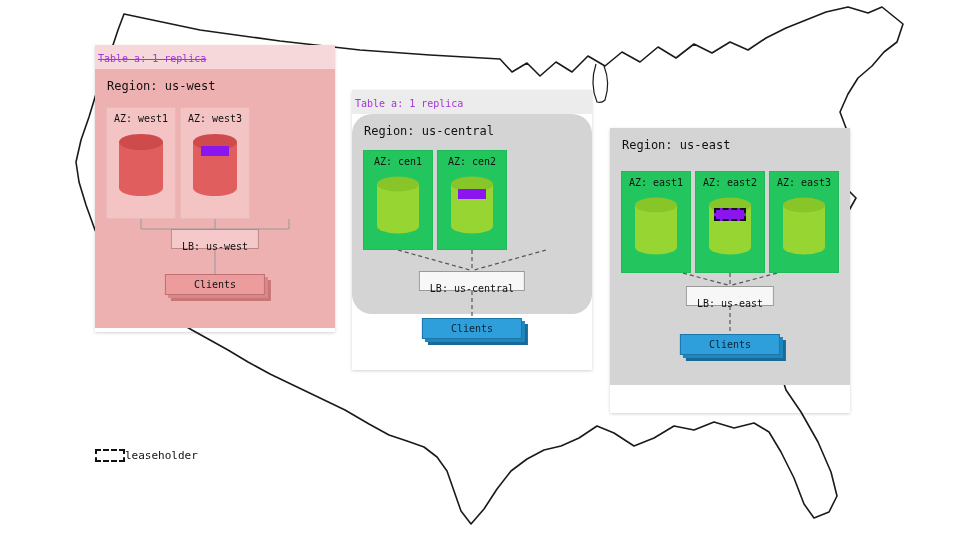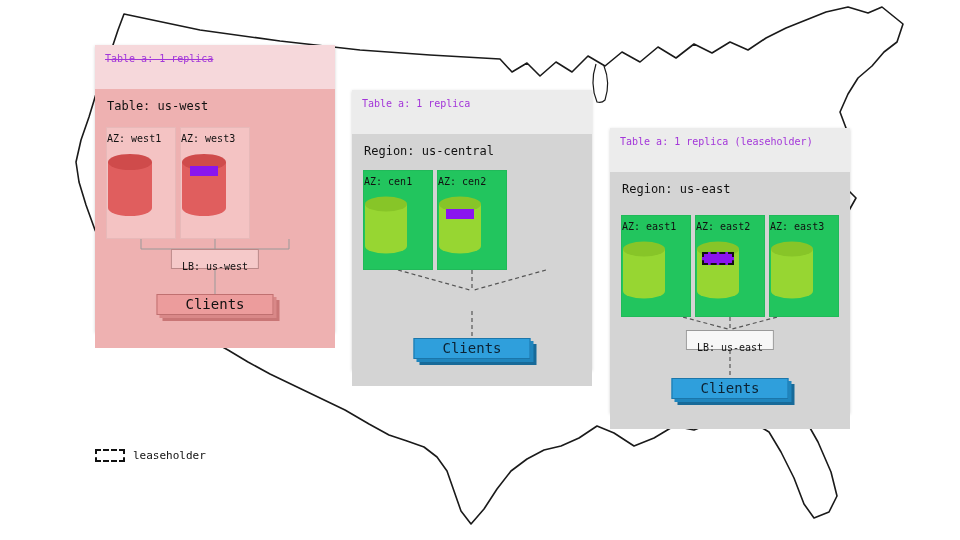--- a/index.html
+++ b/index.html
@@ -8,98 +8,98 @@
     font-family:"DejaVu Sans Mono", monospace;
     background:#ffffff;
     position:relative;
     overflow:hidden;
     color:#111;
   }
   .stage { position:absolute; left:0; top:0; width:960px; height:540px; }
   .map-svg { position:absolute; left:0; top:0; z-index:0; }
 
   .panel { position:absolute; z-index:2; box-shadow:0 1px 3px rgba(0,0,0,.18); }
-  .panel-header { height:44px; line-height:28px; padding:0 10px; font-size:10px; white-space:nowrap; }
+  .panel-header { height:24px; line-height:28px; padding:0 3px; font-size:10px; white-space:nowrap; }
   .purple { color:#a336d9; }
   .strike { text-decoration:line-through; }
   .panel-body { position:relative; }
 
   .region-title { position:absolute; left:12px; top:10px; font-size:12px; color:#111; white-space:nowrap; }
 
   .az-row { position:absolute; left:11px; display:flex; gap:4px; }
-  .az { width:70px; display:flex; flex-direction:column; align-items:flex-start; border:1px solid rgba(0,0,0,0.05); }
+  .az { width:70px; display:flex; flex-direction:column; align-items:center; border:1px solid rgba(0,0,0,0.05); }
   .az-label { font-size:10px; padding-top:5px; color:#111; white-space:nowrap; }
   .cyl-wrap { position:relative; margin-top:9px; }
   .chip { position:absolute; left:50%; transform:translateX(-50%); top:13px; width:28px; height:10px; background:#8a15ef; }
   .chip.lease { width:32px; height:13px; top:11px; border:2px dashed #111; }
 
   .wires { position:absolute; left:0; top:0; pointer-events:none; }
 
   .lb {
     position:absolute; left:50%; transform:translateX(-50%);
     height:20px; line-height:18px; padding:8px 10px; font-size:10px;
     border:1px solid #999; background:#f7f7f7; white-space:nowrap;
   }
   .clients {
     position:absolute; left:50%; transform:translateX(-50%);
-    height:21px; line-height:19px; padding:0 28px; font-size:14px; white-space:nowrap;
+    height:21px; line-height:19px; padding:0 28px; font-size:10px; white-space:nowrap;
   }
 
   
   .panel.west { left:95px; top:45px; width:240px; height:287px; }
   .west .panel-header { background:#f6d8db; }
   .west .panel-body { background:#eeb1b1; height:259px; }
   .west .az { background:#f4c3c3; height:112px; }
   .west .az-row { top:38px; }
   .west .lb { top:160px; background:#f5c9c9; border-color:#bb8888; }
   .west .clients {
     top:205px; background:#ec9c9c; border:1px solid #c07070;
     box-shadow:3px 3px 0 #d98888, 6px 6px 0 #c97676;
   }
 
   
   .panel.central { left:352px; top:90px; width:240px; height:280px; }
   .panel.east    { left:610px; top:128px; width:240px; height:285px; }
   .central .panel-header, .east .panel-header { background:#ececec; }
-  .central .panel-body { background:#d4d4d4; height:252px; }
+  .central .panel-body { background:#d4d4d4; height:200px;border-radius:20px; }
   .east .panel-body    { background:#d4d4d4; height:257px; }
   .central .az, .east .az { background:#22c55e; }
   .central .az { height:100px; }
   .east .az    { height:102px;margin-top:7px; }
   .central .az-row, .east .az-row { top:36px; }
   .central .lb { top:157px; }
   .east .lb    { top:158px; }
   .central .clients, .east .clients {
     background:#2f9fdc; border:1px solid #1b76aa; color:#0c2233;
     box-shadow:3px 3px 0 #1f85bd, 6px 6px 0 #176a99;
   }
   .central .clients { top:204px; }
   .east .clients    { top:206px; }
 
   
-  .legend { position:absolute; left:95px; top:449px; z-index:2; display:flex; gap:8px; }
+  .legend { position:absolute; left:95px; top:449px; z-index:2; display:flex; gap:0; }
   .legend-swatch { width:30px; height:13px; border:2px dashed #111; background:#fff; }
   .legend-label { font-size:11px; color:#111; }
 </style>
 </head>
 <body>
 
 <div class="stage">
 
   <svg class="map-svg" width="960" height="540" viewBox="0 0 960 540" aria-hidden="true">
     <path d="M124,14 L200,30 L280,41 L360,50 L430,55 L500,59 L512,72 L527,63 L540,76 L556,62 L572,72 L588,56 L605,66 L622,52 L640,62 L658,47 L676,58 L694,44 L712,53 L730,42 L748,50 L766,38 L786,28 L806,20 L826,12 L848,7 L868,13 L882,7 L903,24 L897,42 L884,52 L872,66 L858,78 L848,94 L840,112 L846,128 L834,148 L826,168 L842,184 L856,198 L847,214 L832,228 L821,248 L812,268 L801,288 L793,308 L788,328 L783,348 L779,368 L786,390 L801,412 L818,442 L831,472 L837,496 L829,512 L814,518 L804,504 L794,478 L781,452 L769,432 L754,423 L734,428 L714,422 L694,430 L674,426 L654,438 L634,446 L614,433 L597,426 L579,438 L561,446 L544,450 L527,459 L511,471 L497,489 L484,509 L471,524 L461,511 L454,491 L447,471 L437,457 L424,447 L407,441 L389,435 L369,424 L345,410 L320,398 L295,386 L270,374 L248,362 L228,350 L210,340 L192,330 L175,320 L158,312 L140,306 L126,294 L116,276 L106,255 L95,230 L86,205 L79,182 L76,162 L81,140 L89,117 L96,94 L104,71 L112,48 L118,30 Z" fill="none" stroke="#1a1a1a" stroke-width="1.6" stroke-linejoin="round"></path>
     <path d="M596,64 c-4,12 -4,26 1,38 c3,1 6,0 8,-2 c4,-12 3,-24 -1,-34" fill="none" stroke="#1a1a1a" stroke-width="1.2"></path>
   </svg>
 
   <div class="panel west">
     <div class="panel-header">
       <span class="purple strike">Table a: 1 replica</span>
     </div>
     <div class="panel-body">
-      <div class="region-title">Table: us-west</div>
+      <div class="region-title">Region: us-west</div>
 
       <svg class="wires" width="240" height="259" aria-hidden="true">
         <path d="M46,150 V160 M120,150 V160 M194,150 V160 M46,160 H194 M120,180 V205" stroke="#999" stroke-width="1" fill="none"></path>
       </svg>
 
       <div class="az-row">
         <div class="az">
           <div class="az-label">AZ: west1</div>
           <div class="cyl-wrap">
             <svg width="46" height="64" aria-hidden="true">
@@ -151,28 +151,26 @@
           <div class="cyl-wrap">
             <svg width="44" height="58" aria-hidden="true">
               <path d="M1,8 v42 a21,7.5 0 0 0 42,0 V8" fill="#97d632"></path>
               <ellipse cx="22" cy="8" rx="21" ry="7.5" fill="#87c528"></ellipse>
             </svg>
             <div class="chip"></div>
           </div>
         </div>
       </div>
 
+      <div class="lb">LB: us-central</div>
       <div class="clients">Clients</div>
     </div>
   </div>
 
   <div class="panel east">
-    <div class="panel-header">
-      <span class="purple">Table a: 1 replica (leaseholder)</span>
-    </div>
     <div class="panel-body">
       <div class="region-title">Region: us-east</div>
 
       <svg class="wires" width="240" height="257" aria-hidden="true">
         <path d="M46,138 L118,157 M120,138 V157 M194,138 L122,157 M120,178 V206" stroke="#555" stroke-width="1.2" stroke-dasharray="4 3" fill="none"></path>
       </svg>
 
       <div class="az-row">
         <div class="az">
           <div class="az-label">AZ: east1</div>

